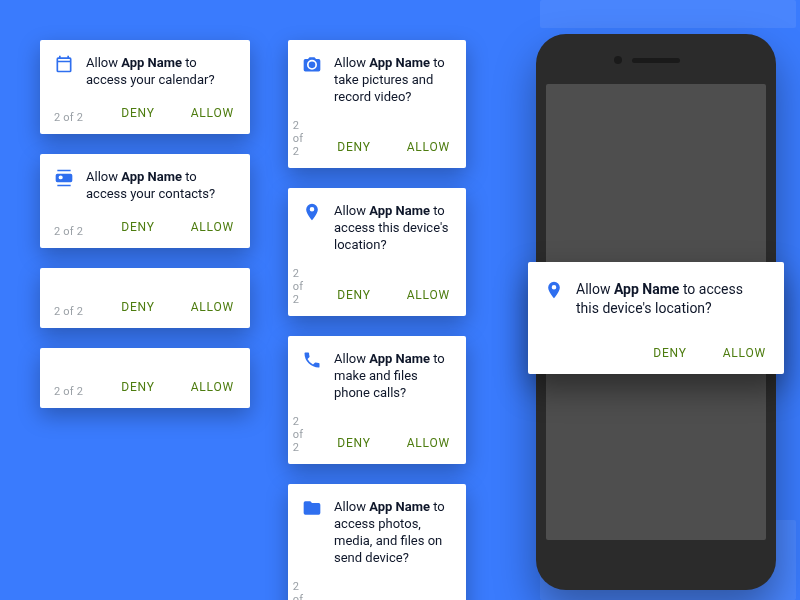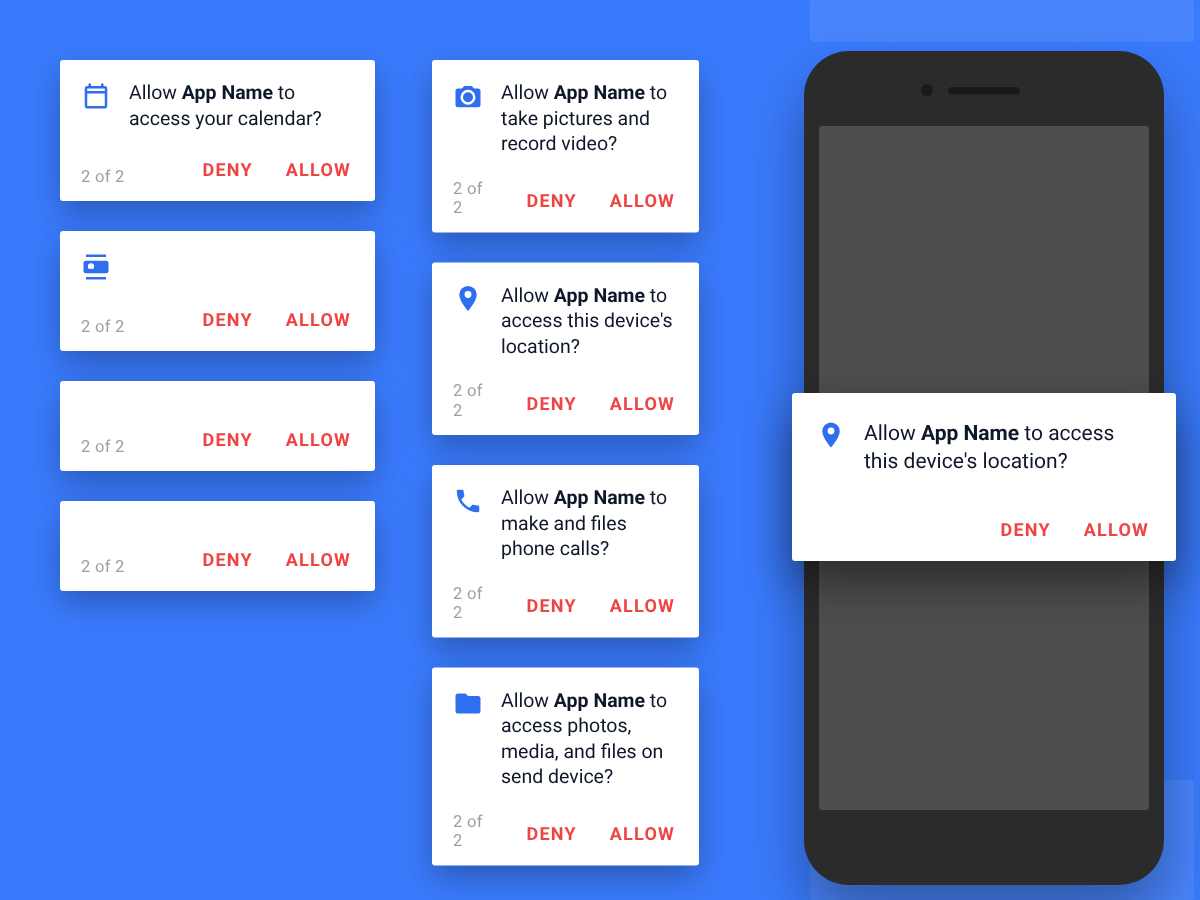--- a/index.html
+++ b/index.html
@@ -53,26 +53,27 @@
     gap: 18px;
   }
   .counter {
     margin-right: auto;
     font-size: 11px;
     color: #9aa0a6;
     letter-spacing: 0.2px;
   }
   .btn {
     font-size: 12px;
-    font-weight: 700;
+    font-weight: 400;
     letter-spacing: 0.8px;
-    color: #ef4444;
+    color: #4d7c0f;
     cursor: pointer;
     padding: 4px 2px;
     user-select: none;
+    margin-left: 14px;
   }
 
   
   .phone {
     position: absolute;
     left: 536px; top: 34px;
     width: 240px; height: 556px;
     background: #2b2b2b;
     border-radius: 30px;
     box-shadow: 0 20px 40px rgba(0,0,0,0.35);
@@ -140,20 +141,21 @@
         <span class="btn">ALLOW</span>
       </div>
     </div>
     <div class="card">
       <div class="card-body">
         <span class="card-icon">
           <svg viewBox="0 0 24 24">
             <path d="M4 2h16v2H4V2zm0 18h16v2H4v-2zm16-3H4a2 2 0 0 1-2-2V9a2 2 0 0 1 2-2h16a2 2 0 0 1 2 2v6a2 2 0 0 1-2 2zM8 9a2.5 2.5 0 1 0 0 5 2.5 2.5 0 0 0 0-5zm-4 7v-.5c0-1.4 2.7-2.1 4-2.1s4 .7 4 2.1V16H4zm10-5h6v1.5h-6V11zm0 2.5h4V15h-4v-1.5z"></path>
           </svg>
         </span>
+        <div class="card-text"><span>Allow </span><b>App Name</b><span> to access your contacts?</span></div>
       </div>
       <div class="card-footer">
         <span class="counter">2 of 2</span>
         <span class="btn">DENY</span>
         <span class="btn">ALLOW</span>
       </div>
     </div>
     <div class="card">
       <div class="card-footer">
         <span class="counter">2 of 2</span>

